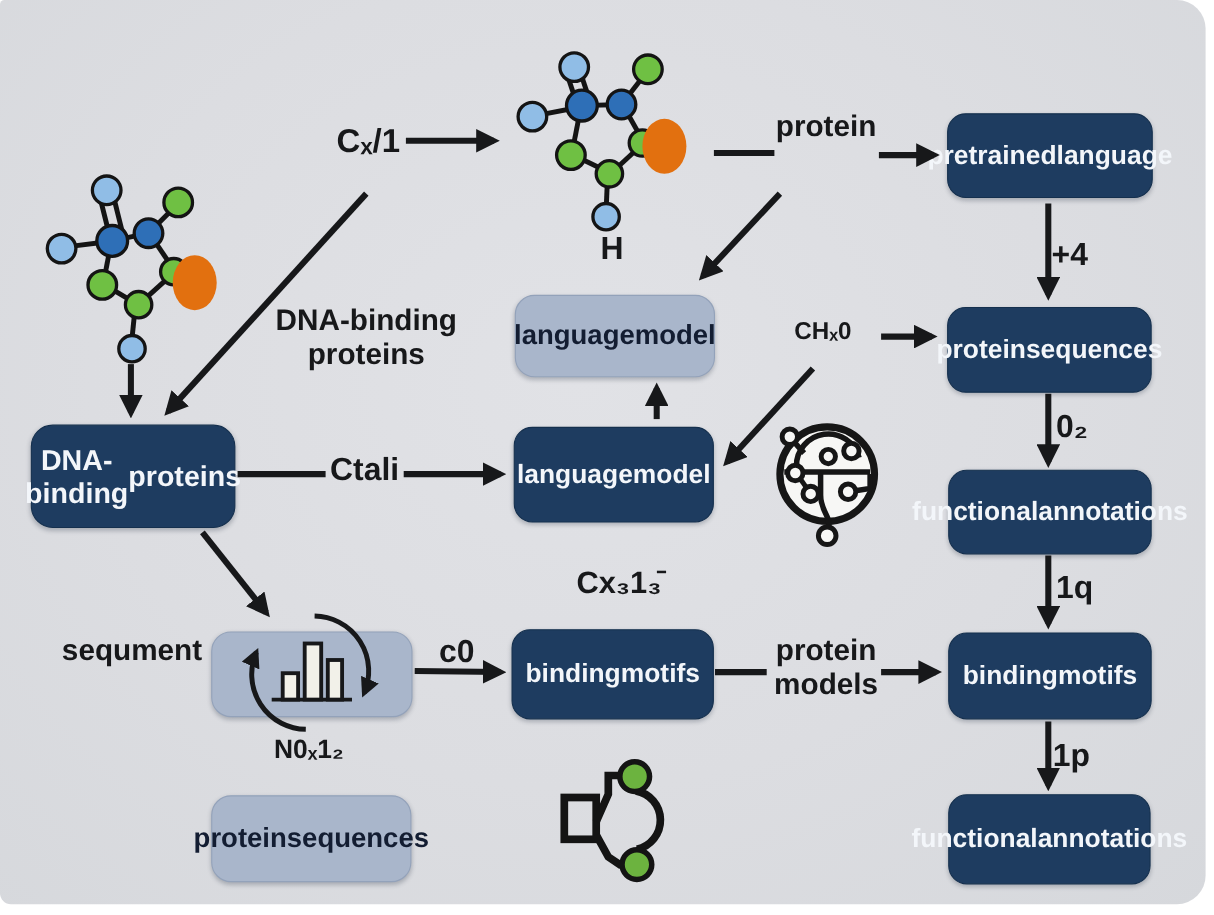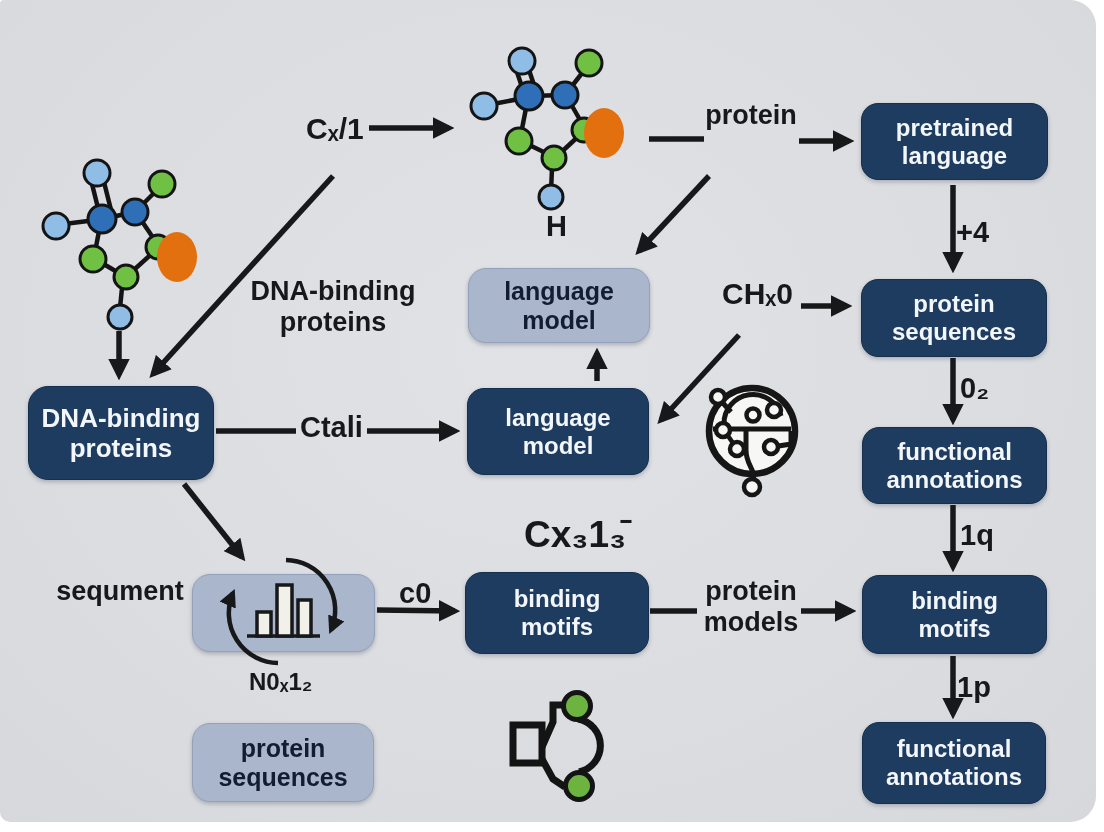--- a/index.html
+++ b/index.html
@@ -9,21 +9,21 @@
     font-family:"Liberation Sans","DejaVu Sans",sans-serif;
     overflow:hidden;position:relative;
   }
   .stage{
     position:absolute;left:0;top:0;width:1096px;height:822px;
     background:radial-gradient(ellipse at 48% 42%, #e1e2e6 0%, #dcdde1 55%, #d6d8dc 100%);
     border-radius:4px 26px 26px 10px;
     overflow:hidden;
   }
   .box{
-    position:absolute;display:flex;flex-direction:column;
+    position:absolute;display:flex;flex-direction:row;
     align-items:center;justify-content:center;
     text-align:center;z-index:1;
     font-weight:bold;line-height:1.16;
     box-shadow:0 2px 4px rgba(40,50,70,0.28);
   }
   .box.dark{
     background:#1e3c60;color:#f3f6fa;
     border-radius:17px;font-size:24px;
     border:1px solid #15304e;
   }
@@ -213,33 +213,33 @@
   </div>
 
   <div class="lbl bold" style="left:546px;top:210px">H</div>
 
   <div class="lbl2" style="left:248px;top:276px;width:170px">
     <span>DNA-binding</span>
     <span>proteins</span>
   </div>
 
   <div class="lbl" style="left:956px;top:216px">+4</div>
-  <div class="lbl" style="left:722px;top:277px;font-size:30px">CHₓ0</div>
+  <div class="lbl" style="left:722px;top:288px;font-size:22px">CHₓ0</div>
   <div class="lbl" style="left:960px;top:372px">0₂</div>
   <div class="lbl" style="left:960px;top:519px">1q</div>
   <div class="lbl" style="left:957px;top:671px">1p</div>
 
   <div class="lbl bold" style="left:300px;top:411px">Ctali</div>
 
   <div class="lbl2" style="left:38px;top:576px;width:164px">
     <span>sequment</span>
   </div>
 
   <div class="lbl" style="left:249px;top:668px;font-size:24px">N0ₓ1₂</div>
-  <div class="lbl" style="left:524px;top:514px;font-size:37px">Cx₃1₃̄</div>
+  <div class="lbl" style="left:524px;top:514px;font-size:28px">Cx₃1₃̄</div>
   <div class="lbl" style="left:399px;top:577px">c0</div>
 
   <div class="lbl2" style="left:688px;top:576px;width:126px">
     <span>protein</span>
     <span>models</span>
   </div>
 
 </div>
 
 </body></html>

